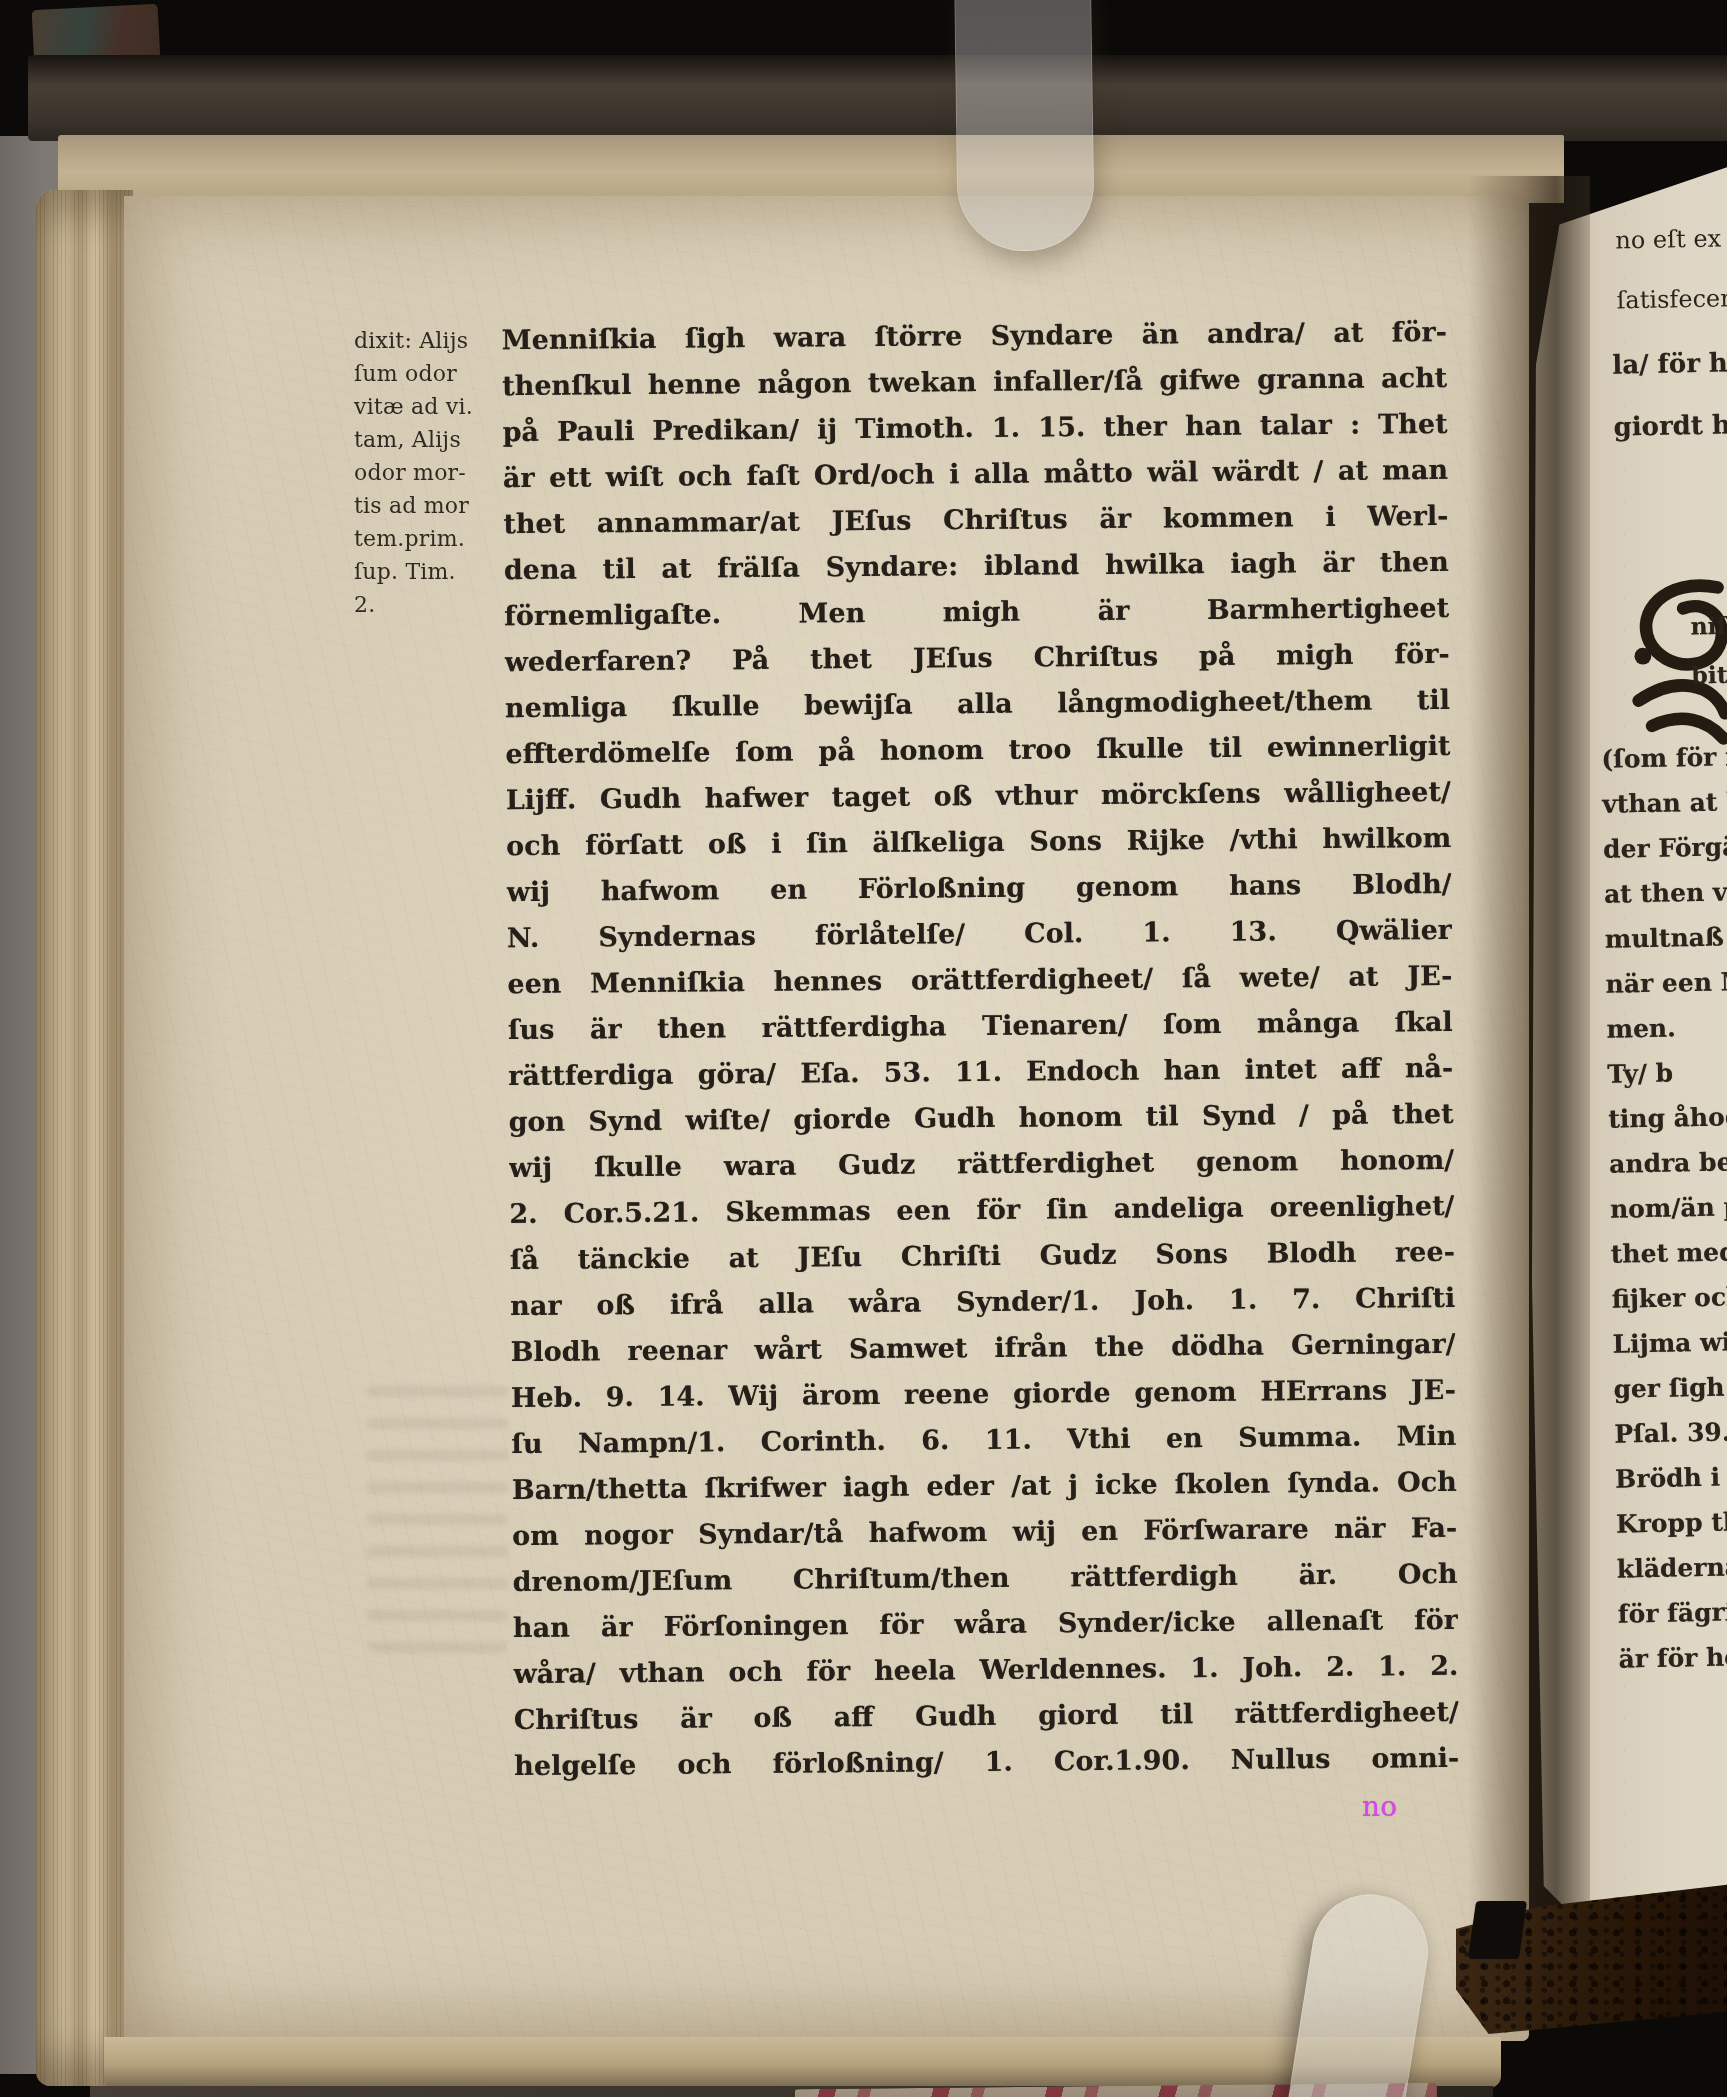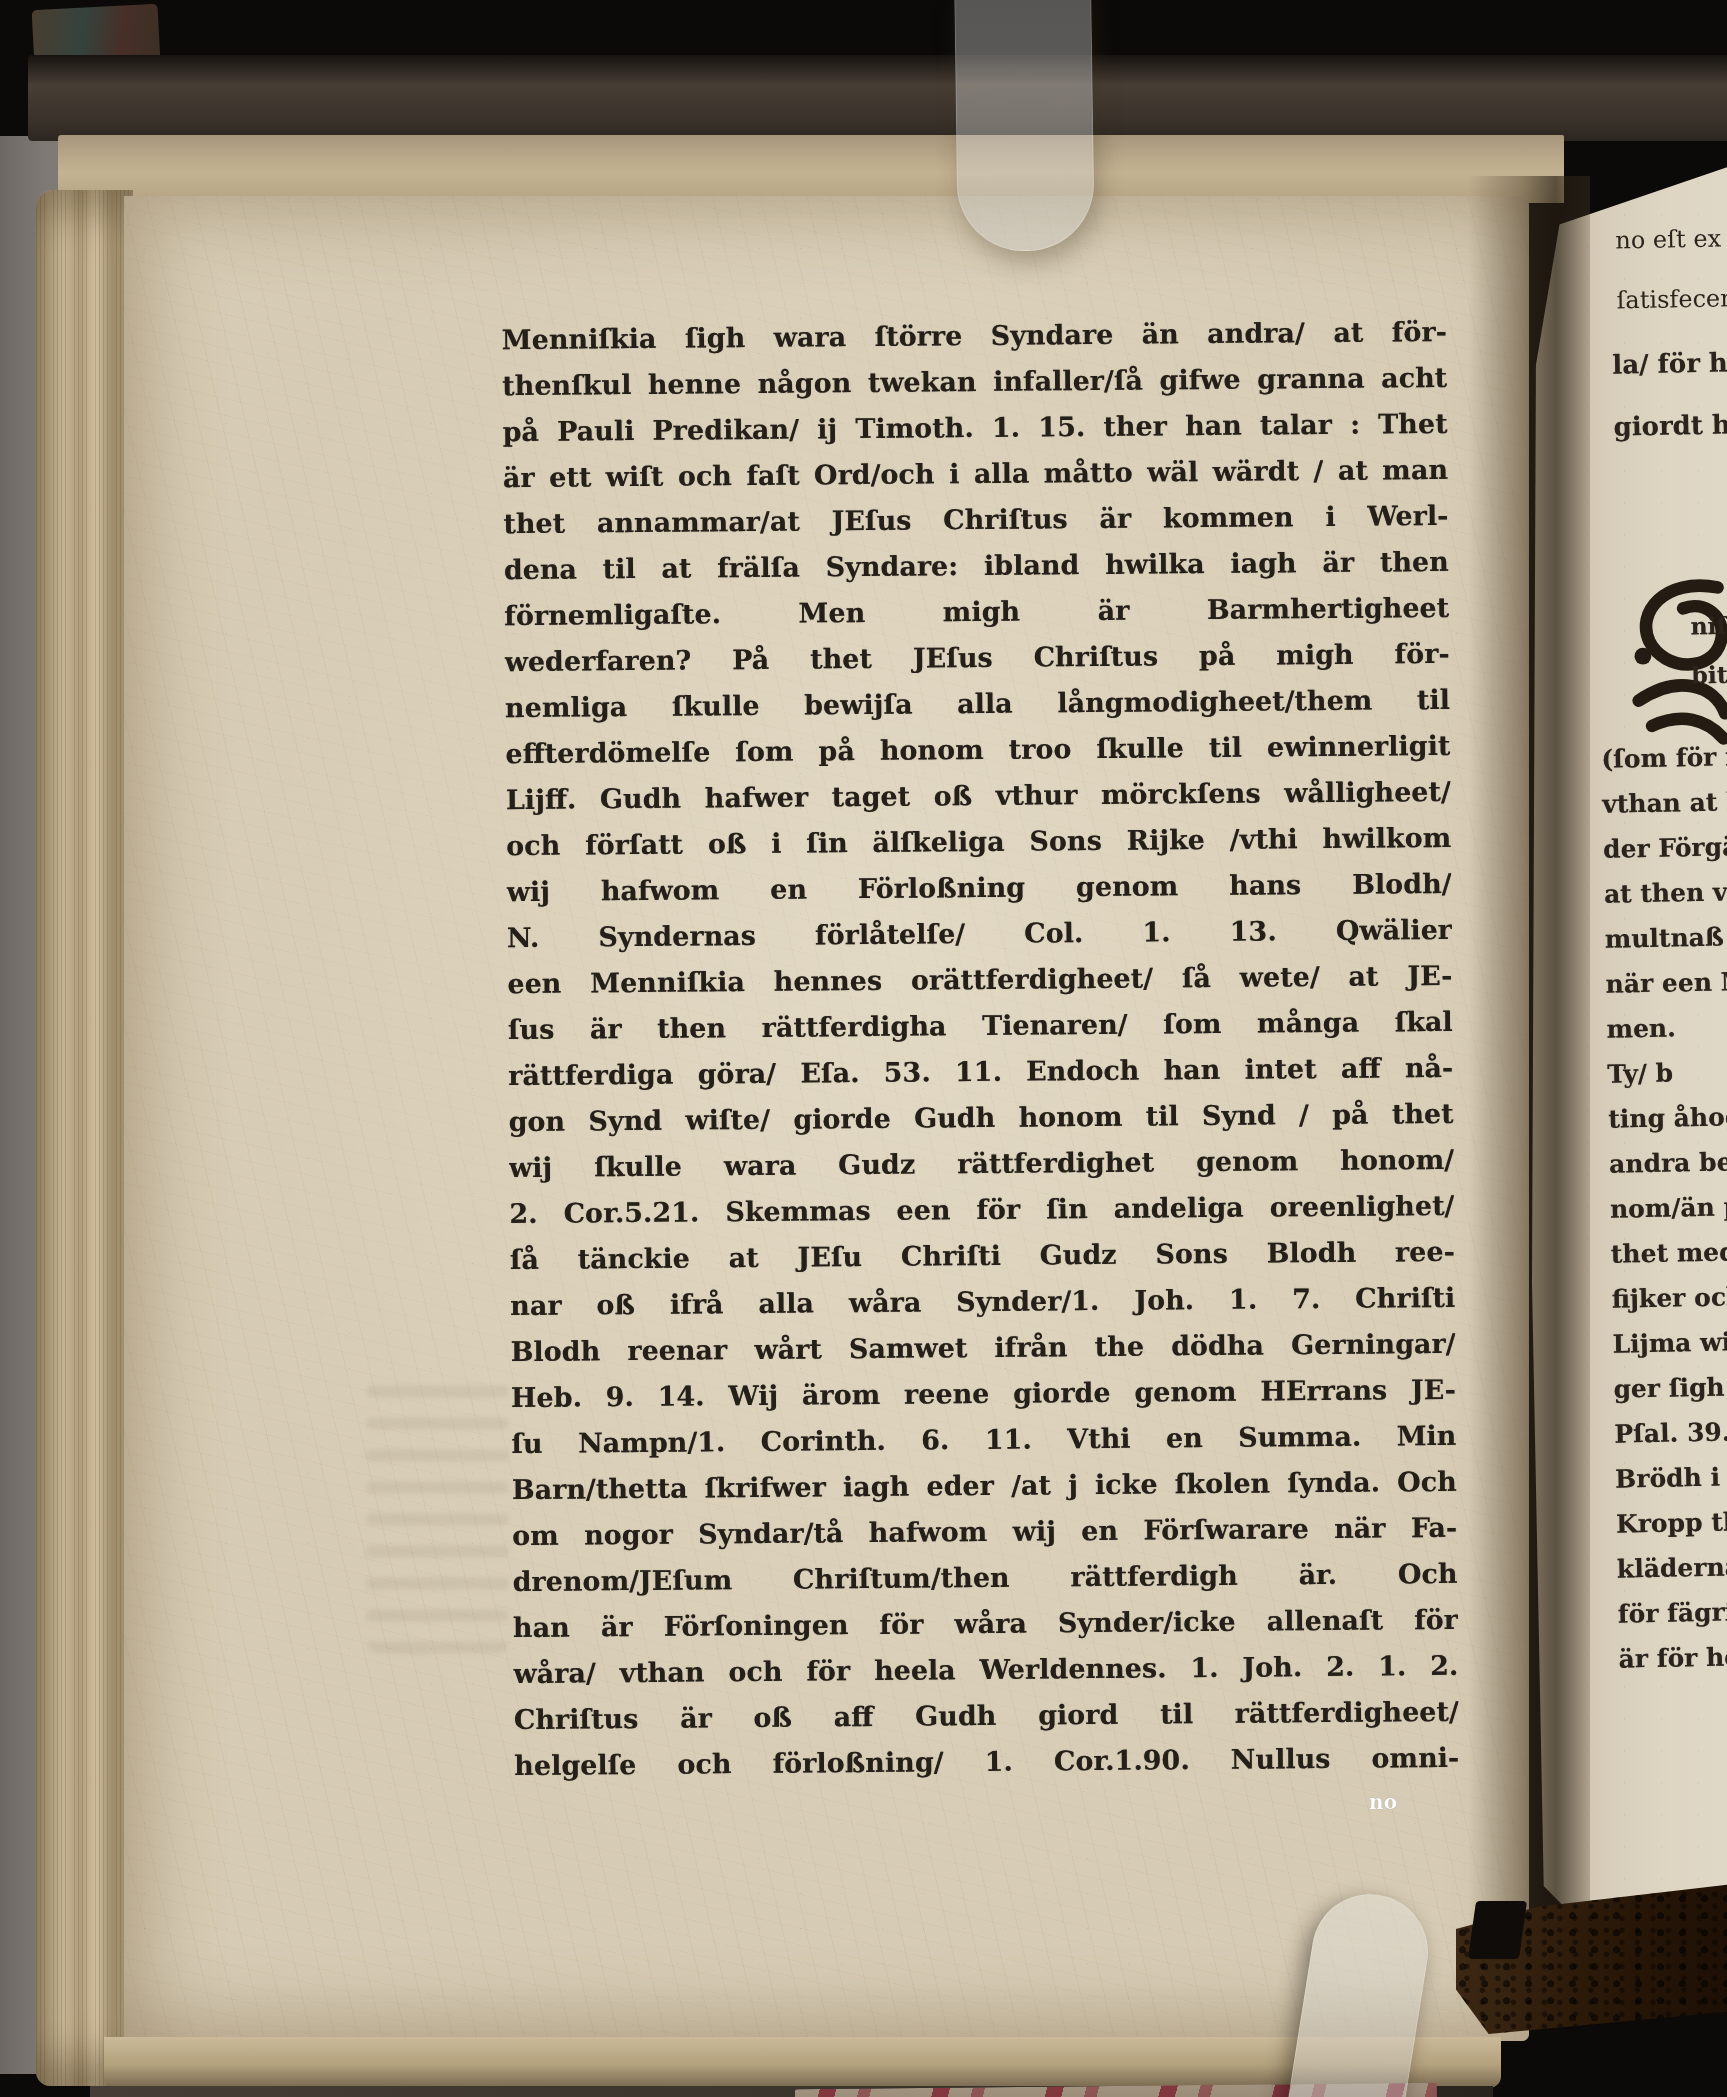--- a/index.html
+++ b/index.html
@@ -82,22 +82,22 @@
   .margin-note{left:354px;top:324px;width:145px;color:#2f2921;
     font-size:22px;line-height:33px;letter-spacing:0.2px;}
   .mline{position:static;display:block;}
 
   .body-text{left:508px;top:313px;width:945px;color:#241f18;transform:rotate(-.5deg);
     font-weight:700;font-size:27px;line-height:46px;
     text-shadow:0 0 0.8px rgba(43,37,29,.55);}
   .bline{position:static;display:block;height:46px;overflow:hidden;
     text-align:justify;text-align-last:justify;}
 
-  .catchword{left:1217px;top:1790px;width:180px;text-align:right;color:#ffffff;
-    font-weight:700;font-size:20px;text-shadow:0 0 0.8px rgba(43,37,29,.5);}
+  .catchword{left:1217px;top:1790px;width:180px;text-align:right;color:#d946ef;
+    font-weight:400;font-size:28px;text-shadow:0 0 0.8px rgba(43,37,29,.5);}
 
   .right-text{color:#2a241c;transform:rotate(-1.1deg);}
   .rt-roman{left:1616px;top:209px;font-size:24px;line-height:60px;}
   .rt-frak{left:1613px;top:332px;font-weight:700;font-size:26px;line-height:62px;
     text-shadow:0 0 0.8px rgba(43,37,29,.5);}
   .rt-beside{left:1691px;top:602px;font-weight:700;font-size:23.5px;line-height:49px;
     text-shadow:0 0 0.8px rgba(43,37,29,.5);}
   .rt-col{left:1610px;top:735px;font-weight:700;font-size:25px;line-height:45px;
     text-shadow:0 0 0.8px rgba(43,37,29,.5);}
   .rline{position:static;display:block;white-space:nowrap;}
@@ -126,20 +126,31 @@
   <div class="left-page"></div>
   <div class="right-page"></div>
   <div class="gutter"></div>
   <div class="leather"></div>
   <div class="gutter-gap"></div>
   <div class="pageblock-bottom"></div>
   <div class="cover-bottom"></div>
   <div class="marbled"></div>
   <div class="show-through"></div>
 
+  <div class="margin-note">
+      <div class="mline">dixit: Alijs</div>
+      <div class="mline">ſum odor</div>
+      <div class="mline">vitæ ad vi.</div>
+      <div class="mline">tam, Alijs</div>
+      <div class="mline">odor mor-</div>
+      <div class="mline">tis ad mor</div>
+      <div class="mline">tem.prim.</div>
+      <div class="mline">ſup. Tim.</div>
+      <div class="mline">2.</div>
+    </div>
 
   <div class="body-text">
       <div class="bline">Menniſkia ſigh wara ſtörre Syndare än andra/ at för-</div>
       <div class="bline">thenſkul henne någon twekan infaller/ſå gifwe granna acht</div>
       <div class="bline">på Pauli Predikan/ ij Timoth. 1. 15. ther han talar : Thet</div>
       <div class="bline">är ett wiſt och faſt Ord/och i alla måtto wäl wärdt / at man</div>
       <div class="bline">thet annammar/at JEſus Chriſtus är kommen i Werl-</div>
       <div class="bline">dena til at frälſa Syndare: ibland hwilka iagh är then</div>
       <div class="bline">förnemligaſte. Men migh är Barmhertigheet</div>
       <div class="bline">wederfaren? På thet JEſus Chriſtus på migh för-</div>

